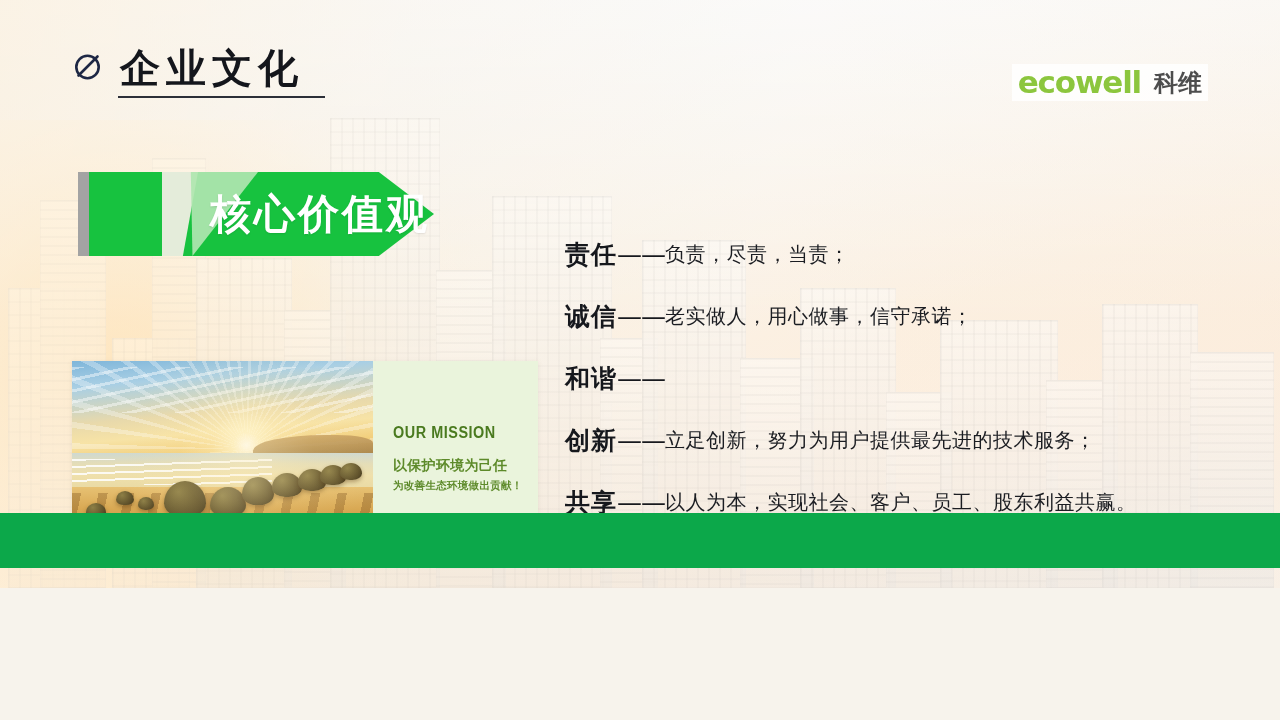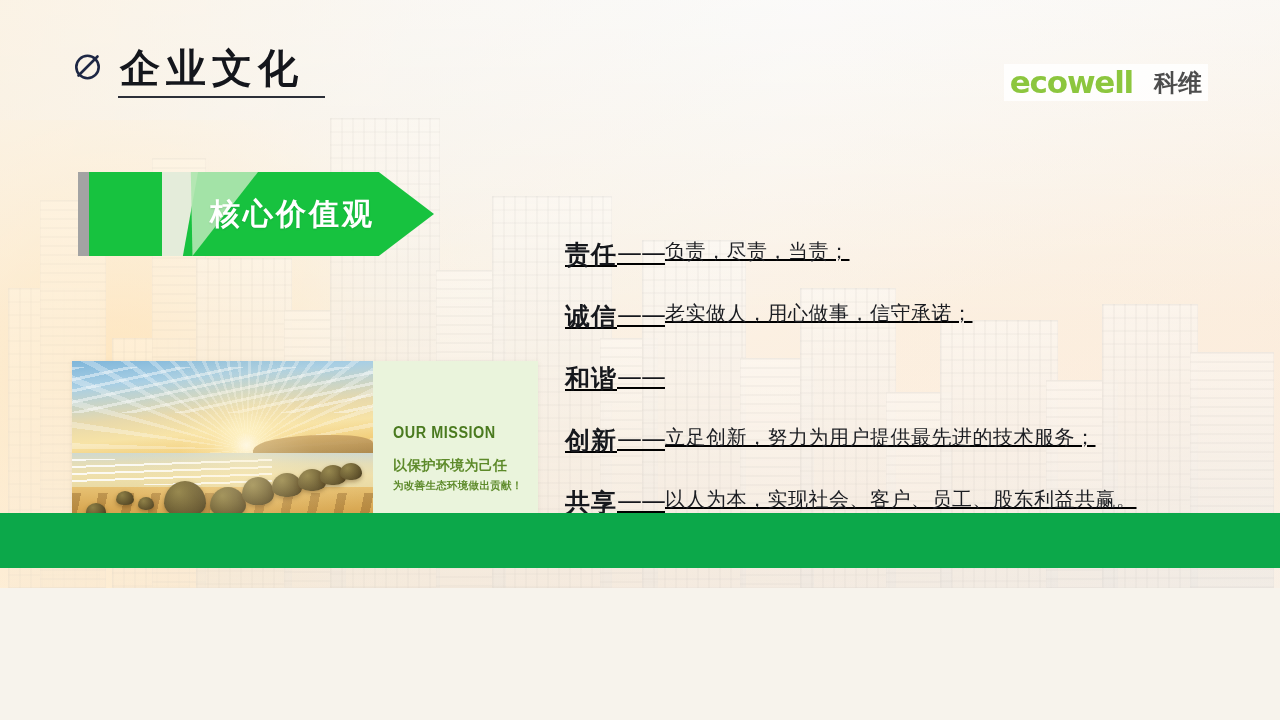--- a/index.html
+++ b/index.html
@@ -53,42 +53,42 @@
   .en-title{
     margin-left:46px;margin-top:7px;font-size:16.5px;letter-spacing:2.2px;color:#3a3f4a;font-weight:600;
   }
   .hdr-rule{margin-left:46px;margin-top:8px;width:207px;height:2px;background:#2c2f38;}
 
   
   .logo{position:absolute;right:72px;top:64px;display:flex;align-items:center;gap:10px;
         background:rgba(255,255,255,.82);padding:3px 6px;}
   .logo-eco{font-size:31px;font-weight:800;color:#8cc63e;letter-spacing:-1.2px;line-height:1;
             font-family:"DejaVu Sans","Liberation Sans",sans-serif;}
-  .logo-cn{font-size:24px;font-weight:700;color:#4d4d4d;letter-spacing:0px;line-height:1;margin-left:11px;
+  .logo-cn{font-size:24px;font-weight:700;color:#4d4d4d;letter-spacing:0px;line-height:1;margin-left:3px;
            font-family:"DejaVu Sans","Liberation Sans",sans-serif;}
 
   
   .banner{position:absolute;left:78px;top:172px;width:356px;height:84px;}
   .banner-bar{position:absolute;left:0;top:0;width:11px;height:84px;background:#a3a3a3;}
   .banner-arrow{
     position:absolute;left:11px;top:0;width:345px;height:84px;background:#17c23f;
     clip-path:polygon(0 0,84% 0,100% 50%,84% 100%,0 100%);
   }
   .banner-notch{
     position:absolute;left:84px;top:0;width:36px;height:84px;background:rgba(246,240,231,.92);
     clip-path:polygon(0 0,100% 0,58% 100%,0 100%);
   }
   .banner-tri{
     position:absolute;left:96px;top:0;width:84px;height:84px;
     background:rgba(176,230,176,.92);
     clip-path:polygon(20% 0,100% 0,22% 100%);
   }
   .banner-label{
     position:absolute;left:132px;top:0;height:84px;display:flex;align-items:center;
-    color:#ffffff;font-size:30px;font-weight:700;letter-spacing:3px;
+    color:#ffffff;font-size:41px;font-weight:700;letter-spacing:3px;
     font-family:"DejaVu Sans","Liberation Sans",sans-serif;
     text-shadow:0 1px 2px rgba(0,0,0,.10);
   }
 
   
   .mission{position:absolute;left:72px;top:361px;width:466px;height:180px;display:flex;
            box-shadow:0 1px 5px rgba(120,110,95,.13);}
   .photo{position:relative;width:301px;height:180px;overflow:hidden;background:#c98f3a;}
   .ph-sky{position:absolute;left:0;top:0;width:301px;height:96px;
     background:linear-gradient(175deg,#7fb6da 0%,#a9cfe4 22%,#e8d9ab 52%,#f7e3a6 68%,#f2cf7c 84%,#e2b25f 100%);}
@@ -115,21 +115,21 @@
   .mcard{width:165px;height:180px;background:#eaf4dc;position:relative;}
   .mcard-title{position:absolute;left:20px;top:63px;font-size:16px;font-weight:800;color:#4a7a1f;
     letter-spacing:.6px;font-family:"Liberation Sans",sans-serif;transform:scaleX(.9);transform-origin:left center;}
   .mcard-l1{position:absolute;left:20px;top:96px;font-size:14px;color:#5d8a2a;font-weight:700;letter-spacing:.3px;
     font-family:"DejaVu Sans","Liberation Sans",sans-serif;}
   .mcard-l2{position:absolute;left:20px;top:118px;font-size:10.5px;color:#5d8a2a;font-weight:700;letter-spacing:.3px;
     font-family:"DejaVu Sans","Liberation Sans",sans-serif;}
 
   
   .values{position:absolute;left:565px;top:238px;width:700px;}
-  .vrow{display:flex;align-items:flex-start;margin-bottom:29px;white-space:nowrap;text-decoration:underline;}
+  .vrow{display:flex;align-items:center;margin-bottom:29px;white-space:nowrap;}
   .vkey{font-size:25px;font-weight:700;color:#16181d;letter-spacing:1px;
         font-family:"DejaVu Sans","Liberation Sans",sans-serif;}
   .vdash{font-size:25px;color:#16181d;letter-spacing:-1px;
          font-family:"DejaVu Sans","Liberation Sans",sans-serif;}
   .vtext{font-size:20px;font-weight:400;color:#1b1d22;letter-spacing:.5px;
          font-family:"DejaVu Sans","Liberation Sans",sans-serif;}
 
   
   .footbar{position:absolute;left:0;bottom:20px;width:1280px;height:55px;background:#0ca84a;}
 </style>

